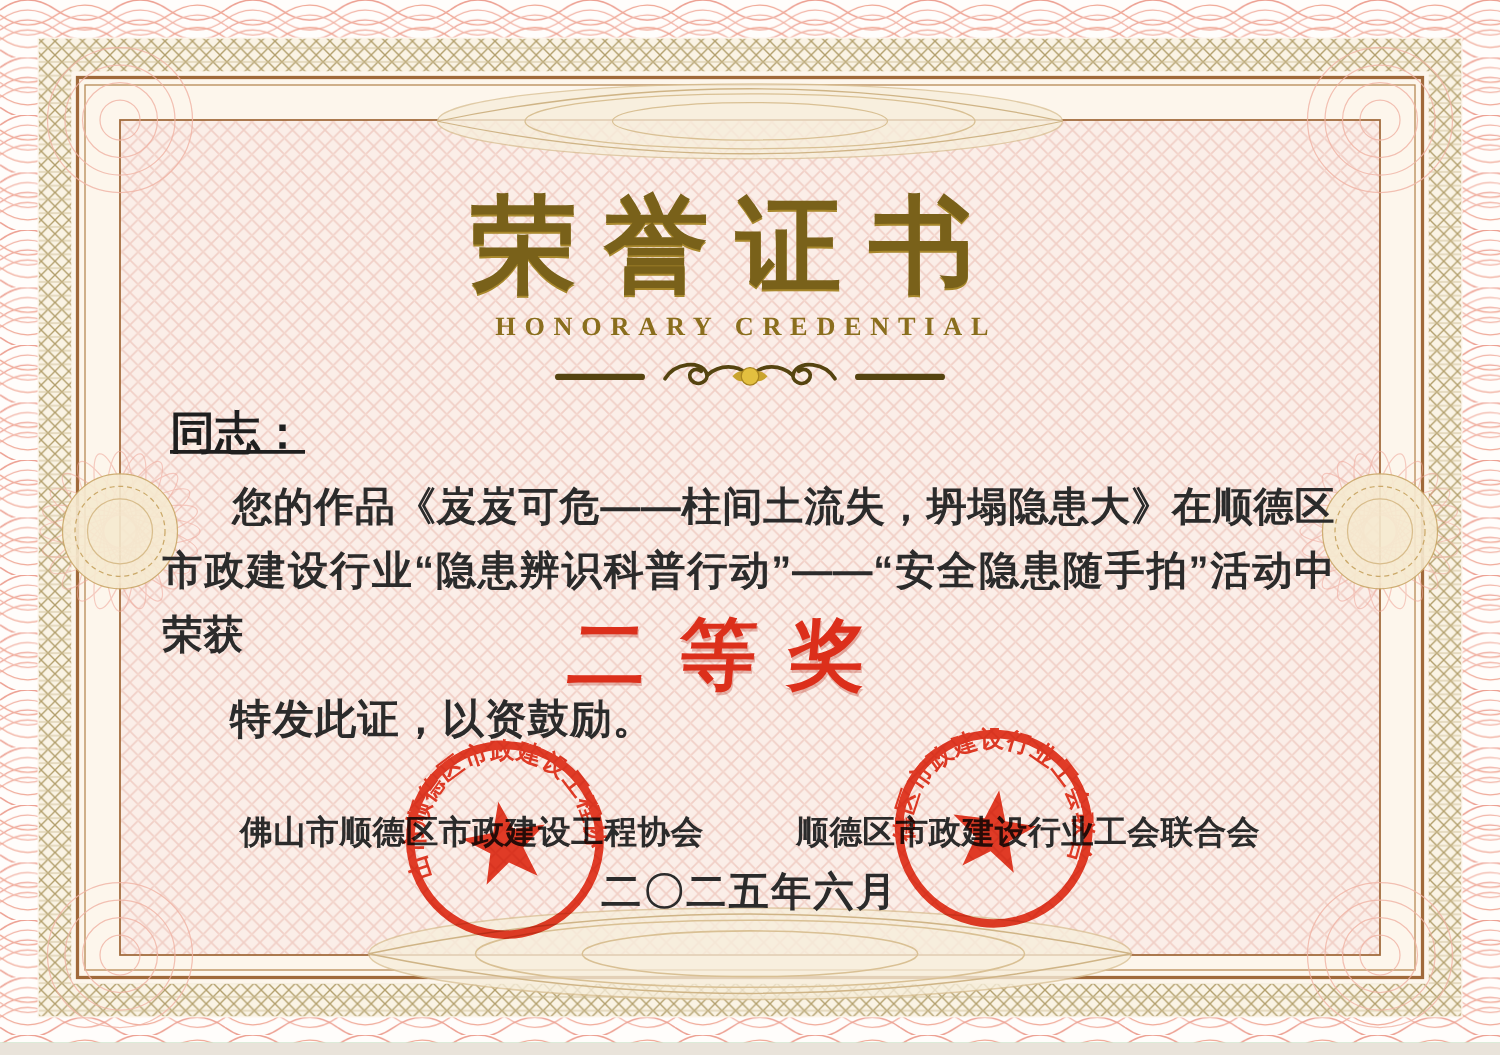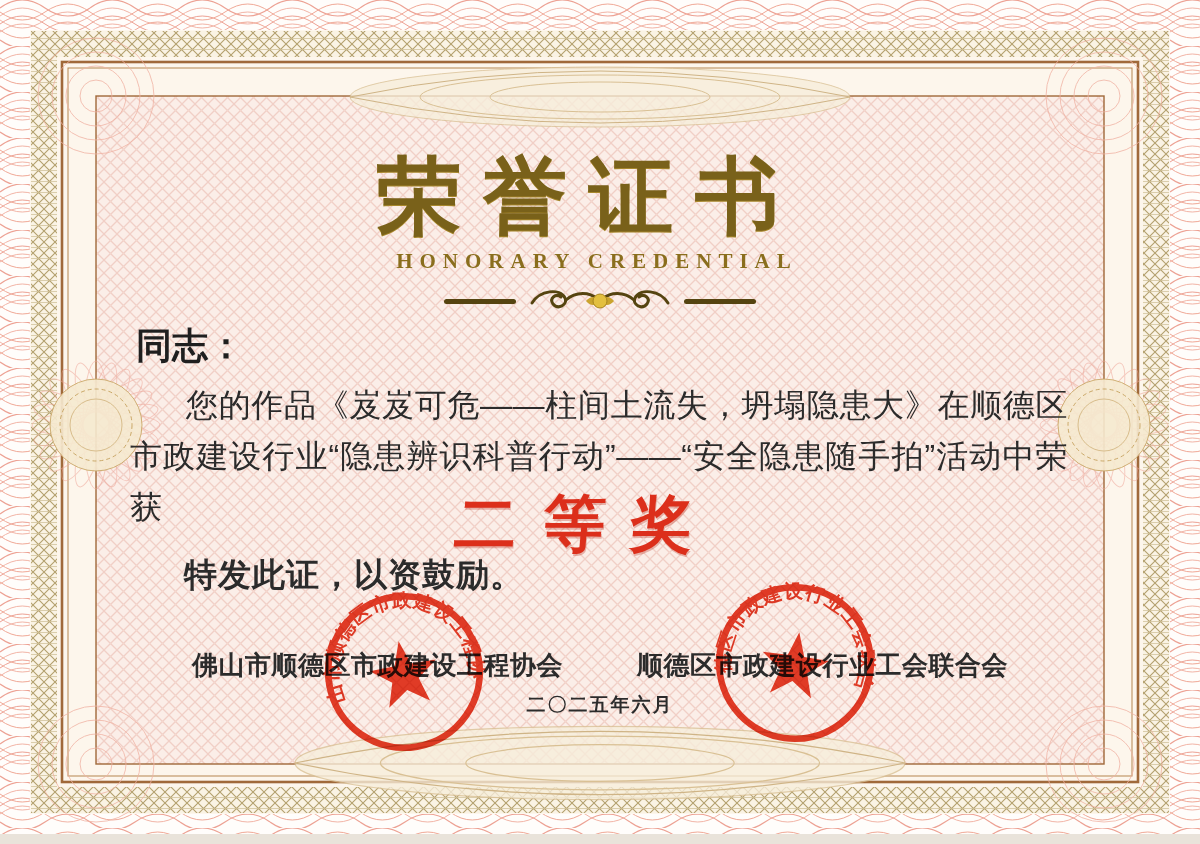--- a/index.html
+++ b/index.html
@@ -19,39 +19,39 @@
     top:249px; left:0; width:100%; text-align:center;
     font-family:"Liberation Serif","DejaVu Serif",serif; font-weight:bold;
     font-size:21px; letter-spacing:7px; transform:translateX(-3px); color:#8a6e1d;
   }
   .flourish{top:282px; left:50%; transform:translateX(-50%);}
   .name-row{top:322px; left:128px; display:flex; align-items:flex-end; color:#1f1f1f;}
   .name{
     font-size:36px; font-weight:bold; letter-spacing:10px;
     border-bottom:3px solid #1f1f1f; padding:0 44px 4px 32px;
   }
-  .salutation{font-size:36px; font-weight:bold; margin-left:8px; padding-bottom:4px;}
+  .salutation{font-size:36px; font-weight:bold; margin-left:8px; padding-bottom:4px;text-decoration:underline;}
   .body-par{
     top:380px; left:130px; width:938px; font-size:32px; line-height:51px;
-    color:#2b2b2b; text-indent:56px; font-weight:normal; letter-spacing:.5px;
+    color:#2b2b2b; text-indent:56px; font-weight:bold; letter-spacing:.5px;
     word-break:break-all; text-align:justify;
   }
   .award{
     top:482px; left:0; width:100%; text-align:center;
     font-size:62px; font-weight:900; letter-spacing:26px; transform:translateX(-13px) skewX(-5deg);
     color:#dc2f1b; text-shadow:1px 2px 0 rgba(176,24,8,.28);
   }
   .closing{top:553px; left:184px; font-size:33px; font-weight:bold; color:#2b2b2b; letter-spacing:1px;}
   .issuers{
     top:648px; left:0; width:100%; display:flex; justify-content:center; gap:74px;
     font-size:26px; font-weight:bold; color:#2b2b2b; letter-spacing:0.5px;
   }
   .date{
     top:692px; left:0; width:100%; text-align:center;
-    font-size:19px; font-weight:bold; color:#2b2b2b; letter-spacing:2px;
+    font-size:32px; font-weight:bold; color:#2b2b2b; letter-spacing:2px;
   }
   .seal{position:absolute; mix-blend-mode:multiply; opacity:.93;}
   .seal text{font-family:"Liberation Sans","DejaVu Sans",sans-serif; font-weight:bold;}
 </style>
 </head>
 <body>
 
 <div class="page">
 
   <svg class="abs bg" width="1200" height="844" viewBox="0 0 1200 844" aria-hidden="true">

